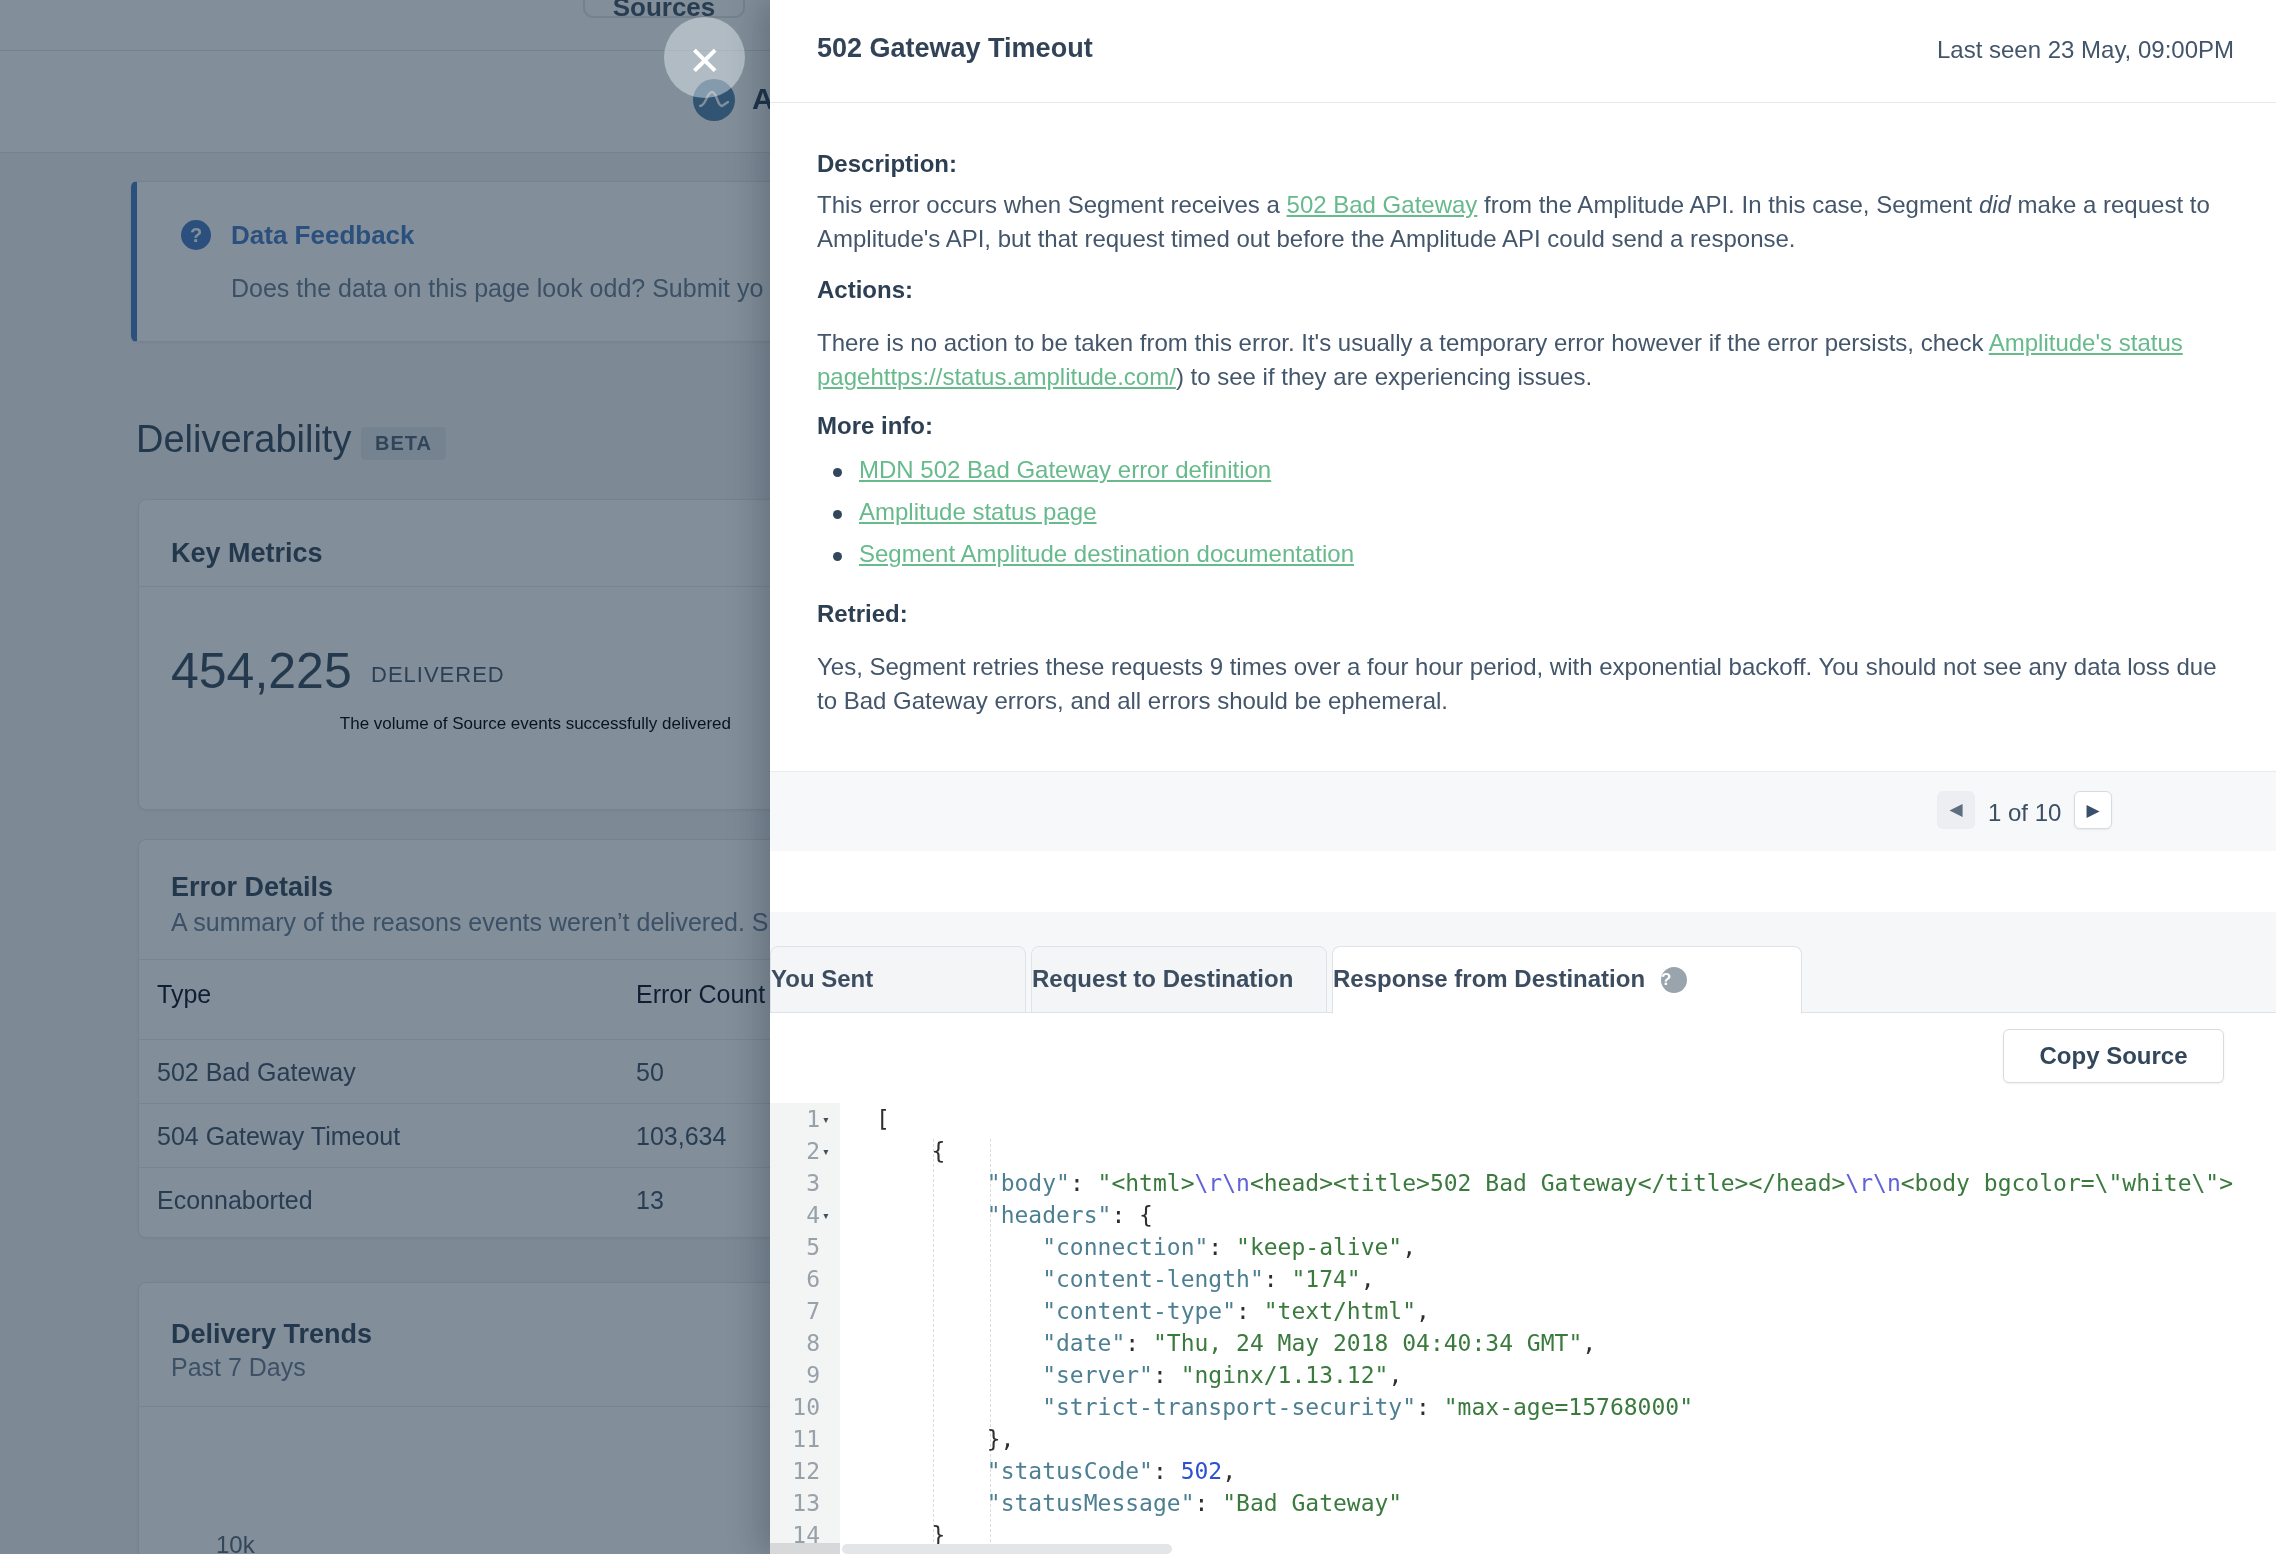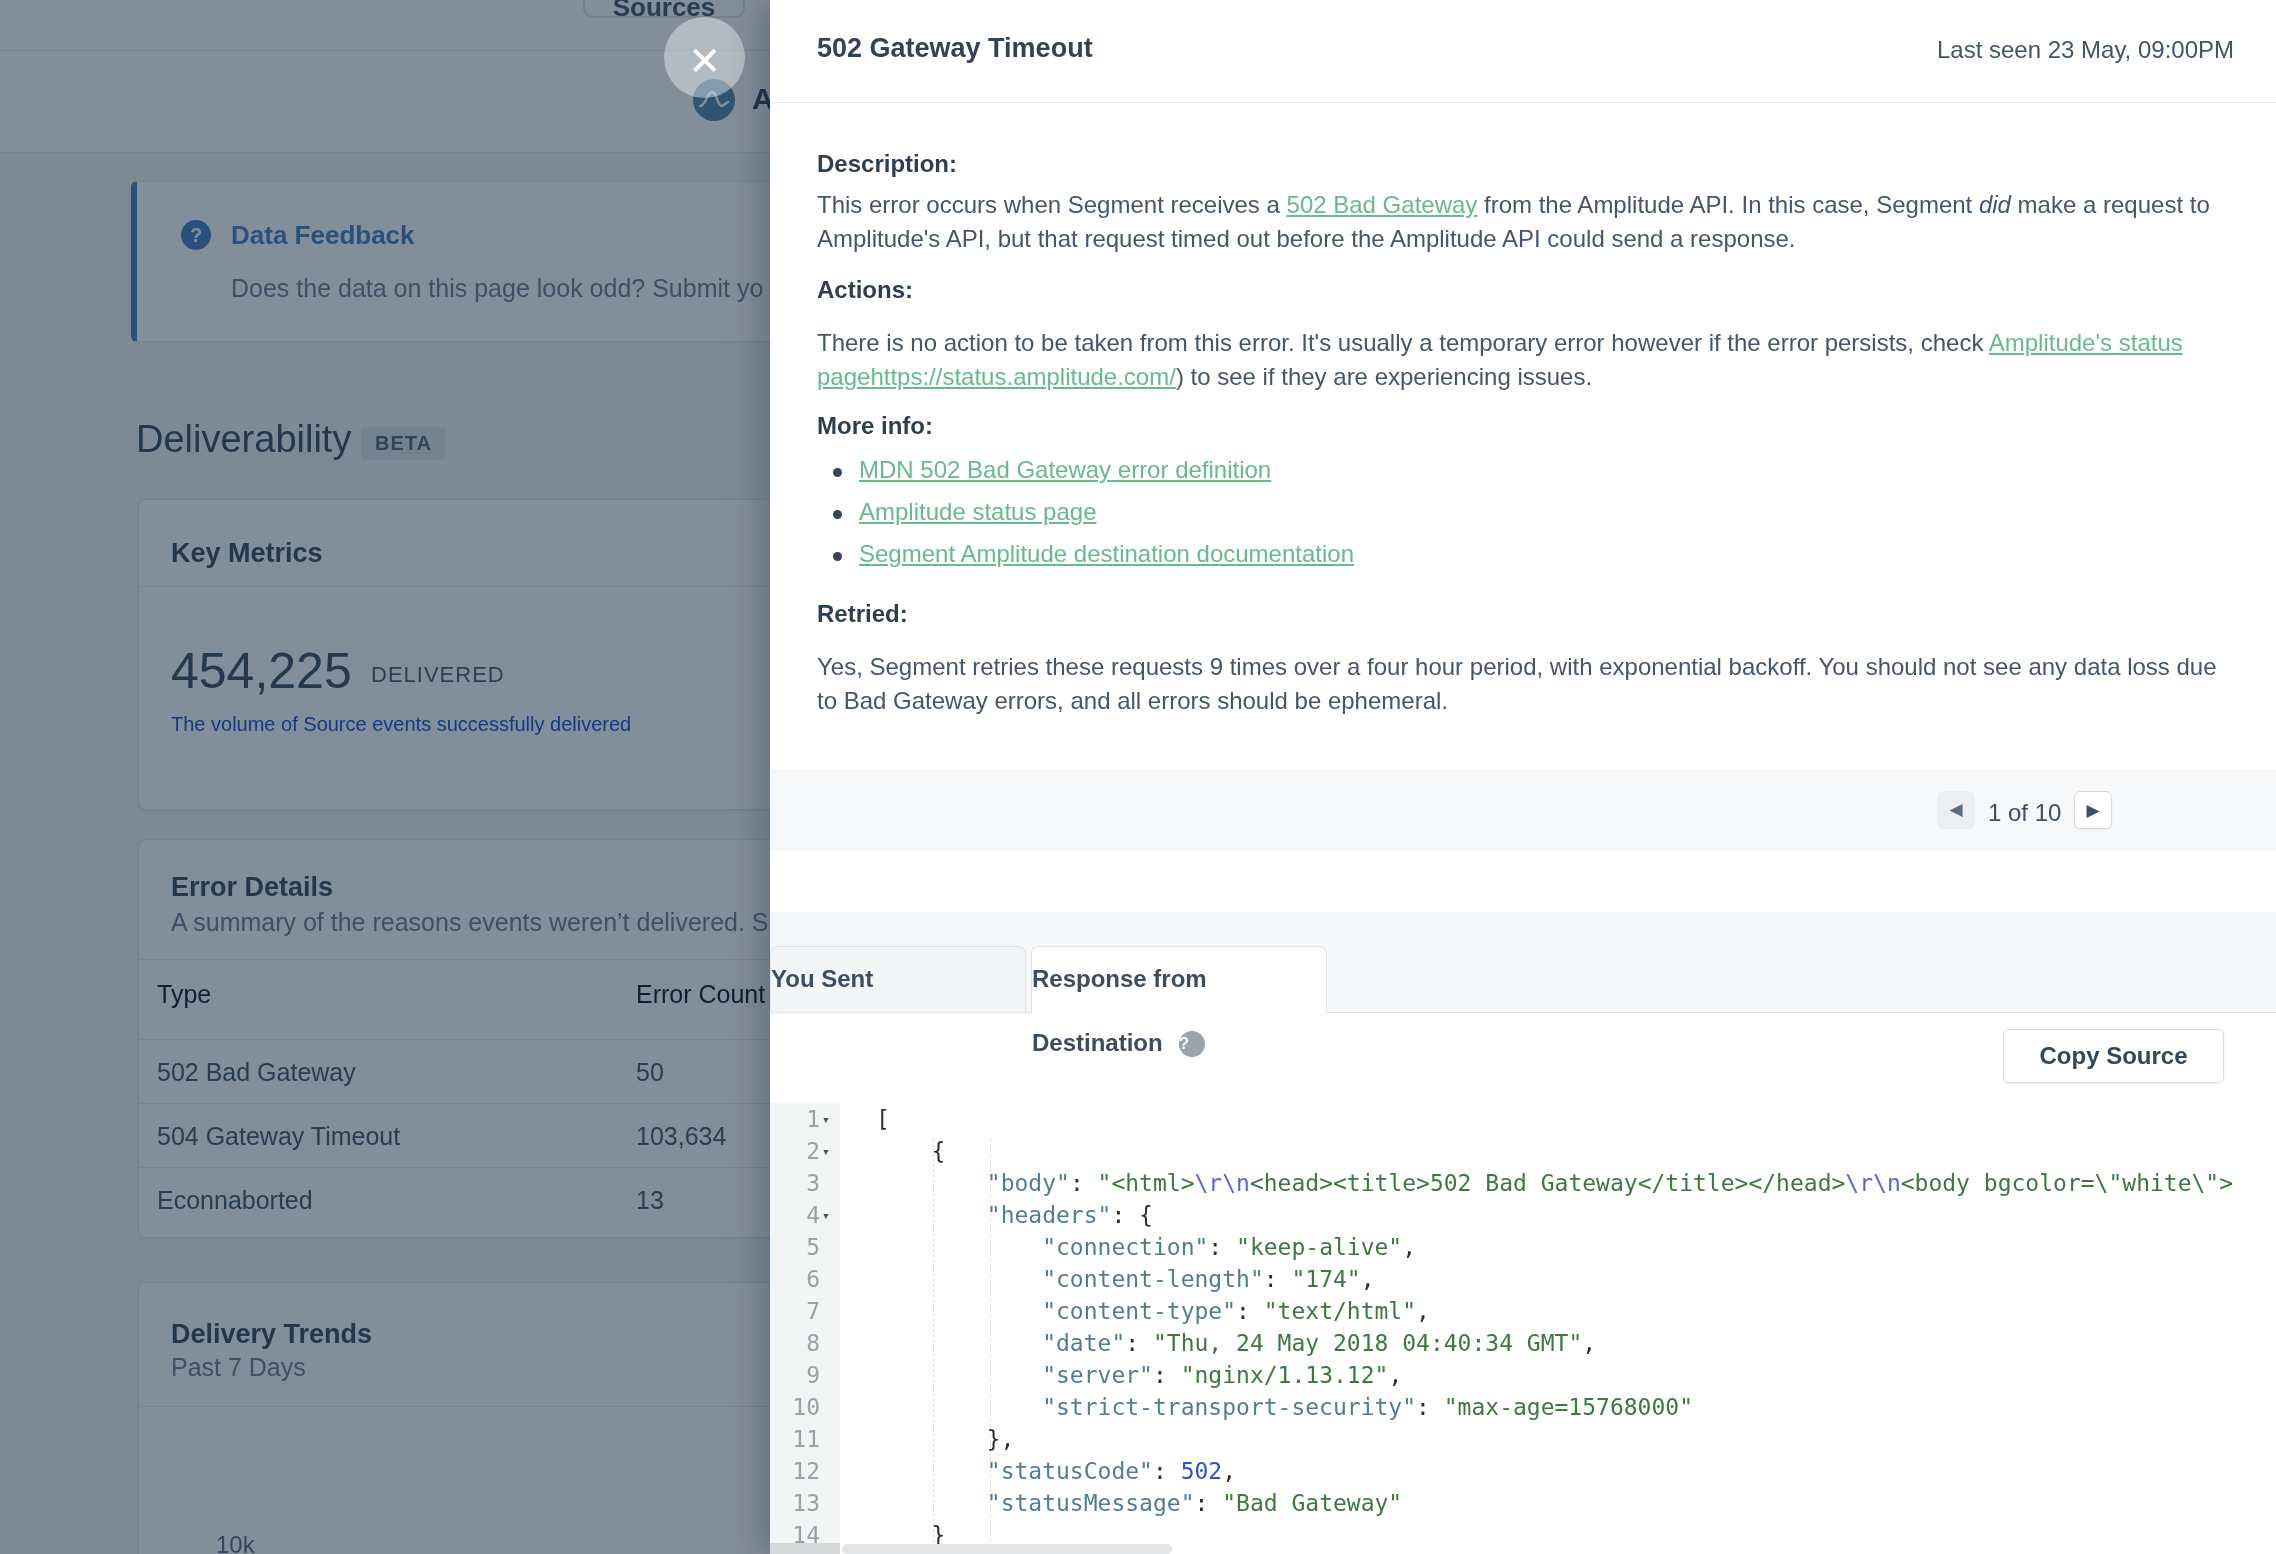--- a/index.html
+++ b/index.html
@@ -30,21 +30,21 @@
 
   .page-title { position:absolute; left:136px; top:418px; font-size:38px; font-weight:500; color:#3a4c60; }
   .beta-badge { position:absolute; left:361px; top:427px; background:#e4e8ec; border-radius:4px;
     padding:5px 14px; font-size:20px; font-weight:700; letter-spacing:1px; color:#56687c; }
 
   .metrics-card { left:138px; top:499px; width:900px; height:311px; }
   .card-h { position:absolute; left:32px; font-size:27px; font-weight:600; color:#3a4c60; }
   .metrics-div { position:absolute; left:0; right:0; top:86px; height:1px; background:#e8ebef; }
   .metric-value { position:absolute; left:32px; top:142px; font-size:50px; font-weight:500; color:#3d4f63; }
   .metric-label { position:absolute; left:232px; top:162px; font-size:22px; letter-spacing:1px; color:#4a5c70; }
-  .metric-desc { position:absolute; left:32px; top:206px; width:560px; font-size:20px; line-height:36px; color:#1d4ed8; }
+  .metric-desc { position:absolute; left:32px; top:206px; width:560px; font-size:17px; line-height:36px; color:#000000;text-align:right; }
 
   .errors-card { left:138px; top:839px; width:900px; height:399px; }
   .err-sub { position:absolute; left:32px; top:68px; font-size:25px; color:#6f8095; white-space:nowrap; }
   .err-div { position:absolute; left:0; right:0; height:1px; background:#e8ebef; }
   .err-colhead { position:absolute; top:140px; font-size:25px; font-weight:500; color:#0f172a; }
   .err-row { position:absolute; left:0; right:0; height:64px; border-top:1px solid #e8ebef; }
   .err-row span { position:absolute; top:18px; font-size:25px; color:#45576b; }
 
   .trends-card { left:138px; top:1282px; width:900px; height:400px; }
   .trends-sub { position:absolute; left:32px; top:70px; font-size:25px; color:#6f8095; }
@@ -216,20 +216,21 @@
     <div class="sp-bar">
       <div class="pg-btn pg-prev">◀</div>
       <div class="pg-text">1 of 10</div>
       <div class="pg-btn pg-next">▶</div>
     </div>
 
 
     <div class="tabstrip" id="tabstrip">
       <div class="baseline"></div>
     <div class="tab"><span>You Sent</span></div>
+        <div class="tab"><span>Request to Destination</span></div>
         <div class="tab active"><span>Response from Destination</span><span class="help-icon">?</span></div>
       </div>
 
     <div class="content-white">
       <div class="copy-btn">Copy Source</div>
 
       <div class="code-area">
         <div class="gutter-bg"></div>
         <div class="guide" style="left:163px"></div>
         <div class="guide" style="left:220px"></div>

